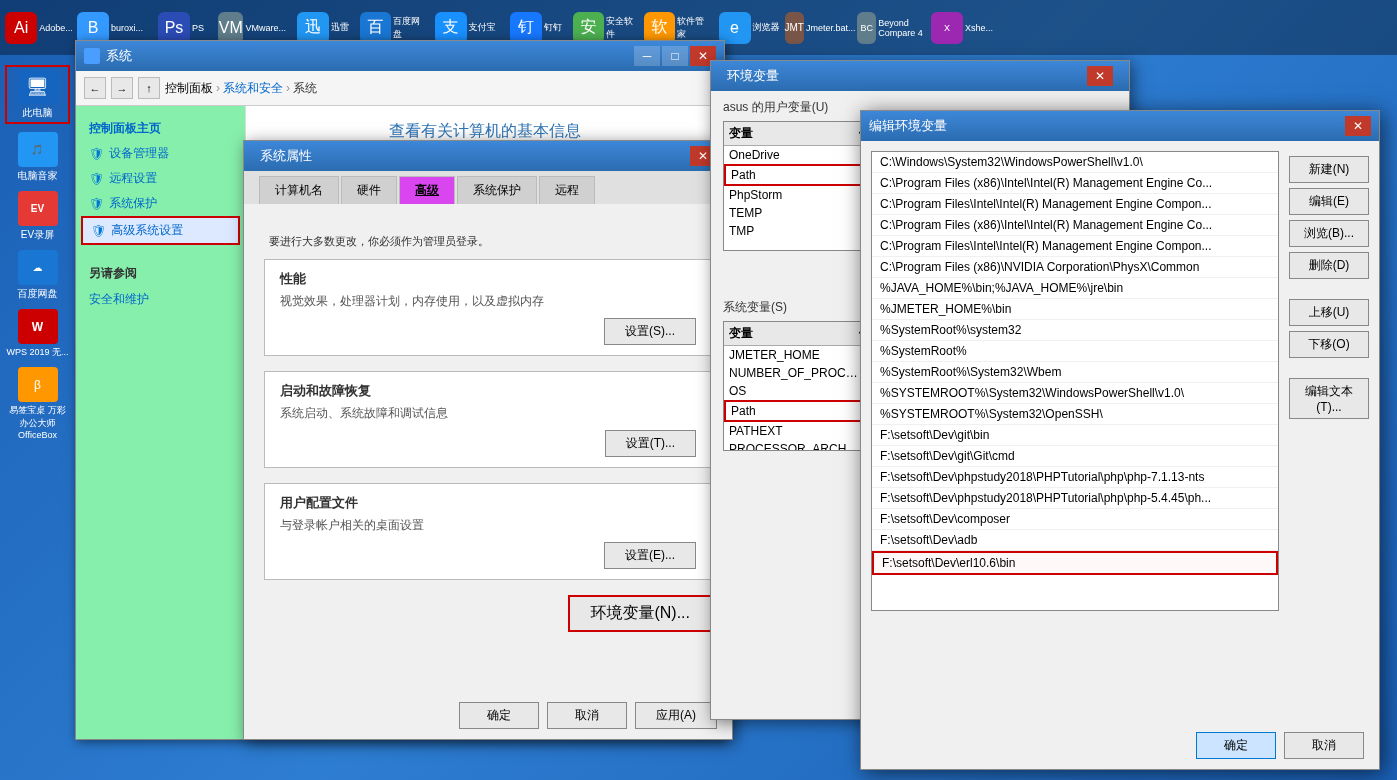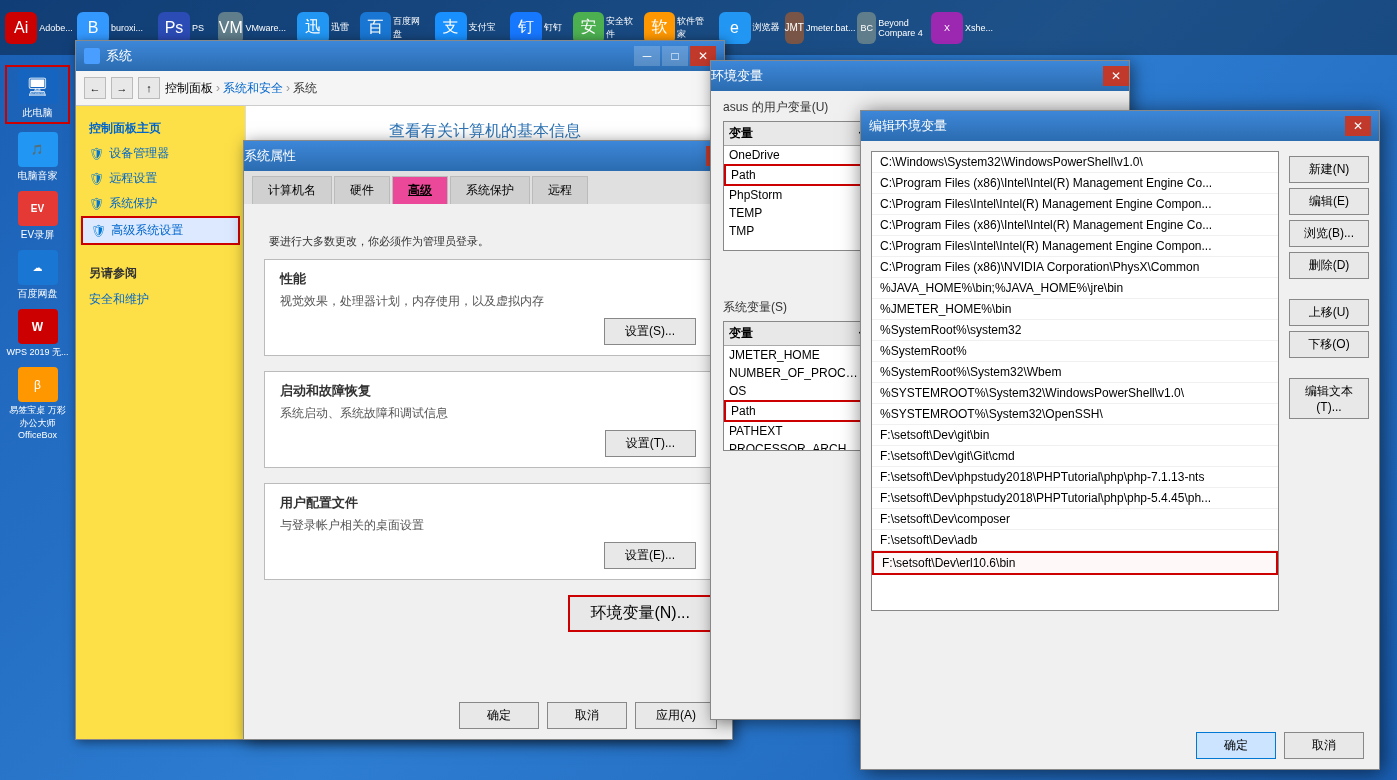--- a/index.html
+++ b/index.html
@@ -107,21 +107,21 @@
     .breadcrumb-sep { color: #999; }
 
     
     .content-area {
       display: flex;
       height: calc(100% - 65px);
     }
 
     .sidebar {
       width: 170px;
-      background: #fde047;
+      background: #86efac;
       border-right: 1px solid #ddd;
       padding: 10px 5px;
     }
 
     .sidebar-item {
       display: flex;
       align-items: center;
       padding: 4px 8px;
       font-size: 12px;
       color: #0066cc;
@@ -161,43 +161,43 @@
       box-shadow: 3px 3px 15px rgba(0,0,0,0.5);
       z-index: 20;
       margin-left: 28px;
     }
 
     .dialog-titlebar {
       height: 30px;
       background: linear-gradient(to bottom, #3d87d9, #2b6cb0);
       display: flex;
       align-items: center;
-      padding: 0 0;
+      padding: 0 16px;
       color: white;
       font-size: 13px;
     }
 
     .dialog-tabs {
       display: flex;
       background: #e0e0e0;
-      padding: 5px 8px 0;
+      padding: 5px 15px 0;
       gap: 2px;
     }
 
     .dialog-tab {
       padding: 5px 15px;
       background: #d0d0d0;
       border: 1px solid #bbb;
       border-bottom: none;
       cursor: pointer;
       font-size: 12px;
     }
 
     .dialog-tab.active {
-      background: #ec4899;
+      background: #d946ef;
       font-weight: bold;
       text-decoration: underline;
     }
 
     .dialog-content {
       padding: 20px;
       background: #f0f0f0;
       height: calc(100% - 100px);
     }
 

